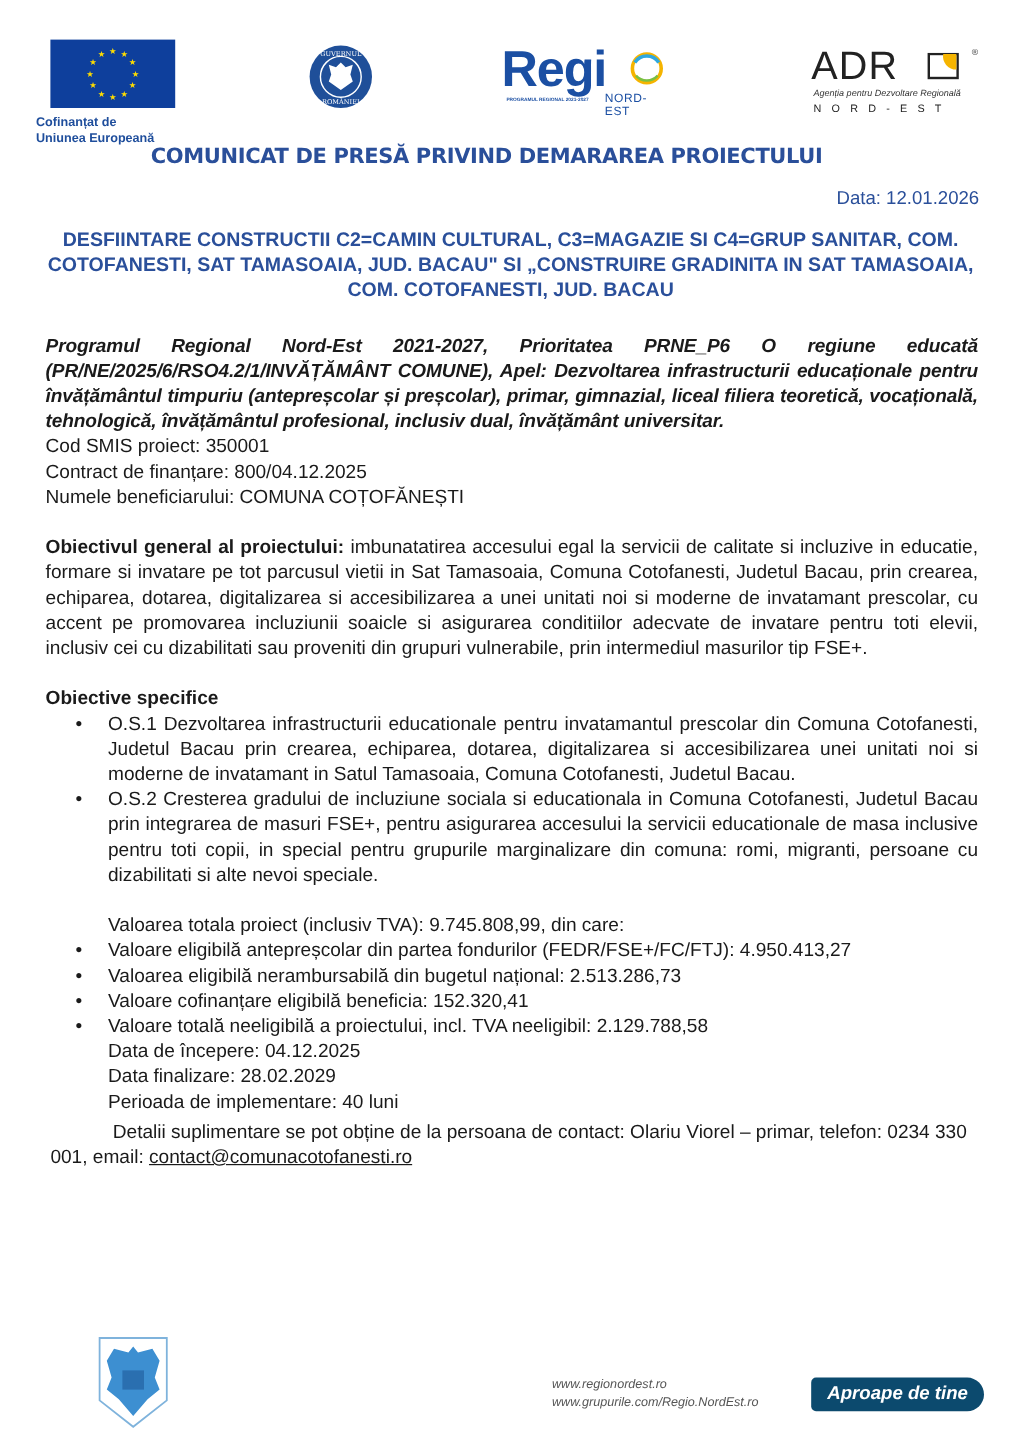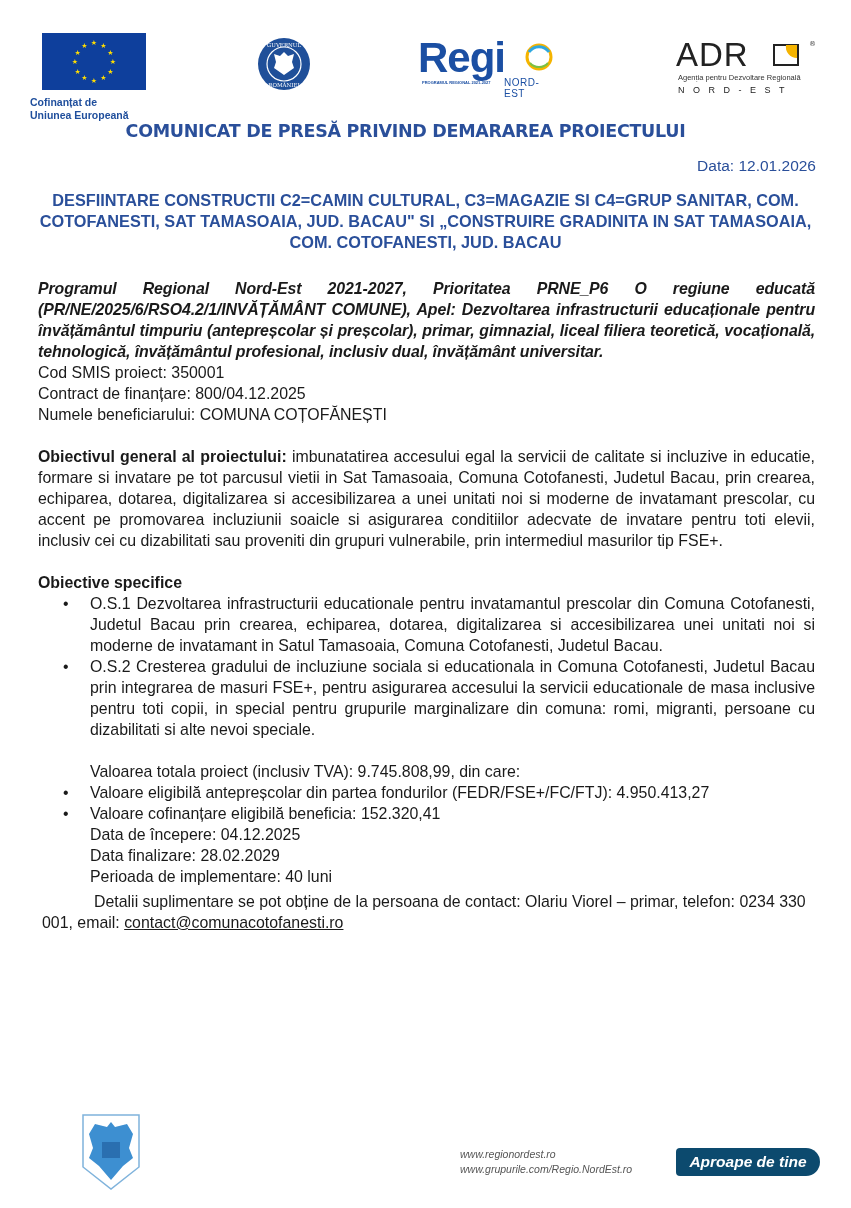--- a/index.html
+++ b/index.html
@@ -21,21 +21,21 @@
   .regio-sub { position: absolute; left: 4px; top: 40px; font-size: 4px; color: #1b4fa3;
                font-family: "Liberation Sans", sans-serif; font-weight: bold; }
   .regio-ne { position: absolute; left: 86px; top: 37px; font-size: 10px; color: #1b4fa3;
               font-family: "Liberation Sans", sans-serif; letter-spacing: 0.5px; }
   .adr { position: absolute; left: 676px; top: 42px; width: 150px; height: 55px; }
   .adr-word { position: absolute; left: 0; top: -6px; font-family: "Liberation Sans", sans-serif;
               font-size: 33px; color: #222; letter-spacing: 1px; }
   .adr-sun { position: absolute; left: 104px; top: 2px; width: 24px; height: 24px; }
   .adr-reg { position: absolute; left: 133px; top: -2px; font-size: 7px; color: #444; }
   .adr-sub { position: absolute; left: 2px; top: 31px; font-size: 7.5px; color: #333; white-space: nowrap;
-             font-family: "Liberation Sans", sans-serif; }
+             font-family: "Liberation Sans", sans-serif; font-style: italic; }
   .adr-ne { position: absolute; left: 2px; top: 43px; font-size: 9px; color: #222; letter-spacing: 8.5px;
             font-family: "Liberation Sans", sans-serif; white-space: nowrap; }
 
   
   .title { position: absolute; top: 121px; left: 0; width: 811px; text-align: center;
            font-family: "DejaVu Sans", sans-serif; font-weight: bold; font-size: 17.5px;
            color: #2a4f9a; letter-spacing: -0.3px; }
   .date { position: absolute; top: 157px; right: 35px; font-size: 15.5px; color: #2a4f9a;
           font-family: "Liberation Sans", sans-serif; }
   .subject { position: absolute; top: 190px; left: 30px; width: 791px; text-align: center;
@@ -146,21 +146,23 @@
   <ul class="bullets">
     <li>O.S.1 Dezvoltarea infrastructurii educationale pentru invatamantul prescolar din Comuna Cotofanesti, Judetul Bacau prin crearea, echiparea, dotarea, digitalizarea si accesibilizarea unei unitati noi si moderne de invatamant in Satul Tamasoaia, Comuna Cotofanesti, Judetul Bacau.</li>
     <li>O.S.2 Cresterea gradului de incluziune sociala si educationala in Comuna Cotofanesti, Judetul Bacau prin integrarea de masuri FSE+, pentru asigurarea accesului la servicii educationale de masa inclusive pentru toti copii, in special pentru grupurile marginalizare din comuna: romi, migranti, persoane cu dizabilitati si alte nevoi speciale.</li>
   </ul>
 
   <div class="gap"></div>
 
   <p class="indent">Valoarea totala proiect (inclusiv TVA): 9.745.808,99, din care:</p>
   <ul class="bullets">
     <li>Valoare eligibilă antepreșcolar din partea fondurilor (FEDR/FSE+/FC/FTJ): 4.950.413,27</li>
+    <li>Valoarea eligibilă nerambursabilă din bugetul național: 2.513.286,73</li>
     <li>Valoare cofinanțare eligibilă beneficia: 152.320,41</li>
+    <li>Valoare totală neeligibilă a proiectului, incl. TVA neeligibil: 2.129.788,58</li>
   </ul>
   <p class="indent">Data de începere: 04.12.2025</p>
   <p class="indent">Data finalizare: 28.02.2029</p>
   <p class="indent">Perioada de implementare: 40 luni</p>
   <p class="contact"><span>Detalii suplimentare se pot obține de la persoana de contact: Olariu Viorel – primar, telefon:  0234 330 001, email: </span><a class="email">contact@comunacotofanesti.ro</a></p>
 </div>
 
 <div class="coat">
   <svg viewBox="0 0 62 80" width="62" height="80">
     <path d="M3 3 H59 V55 L31 77 L3 55 Z" fill="#ffffff" stroke="#7fb3dc" stroke-width="1.5"></path>

